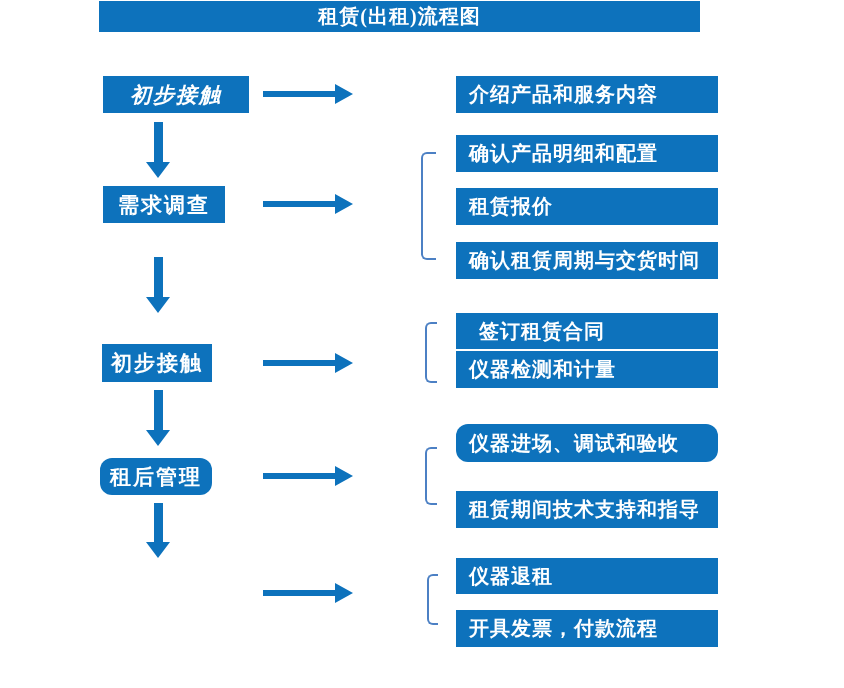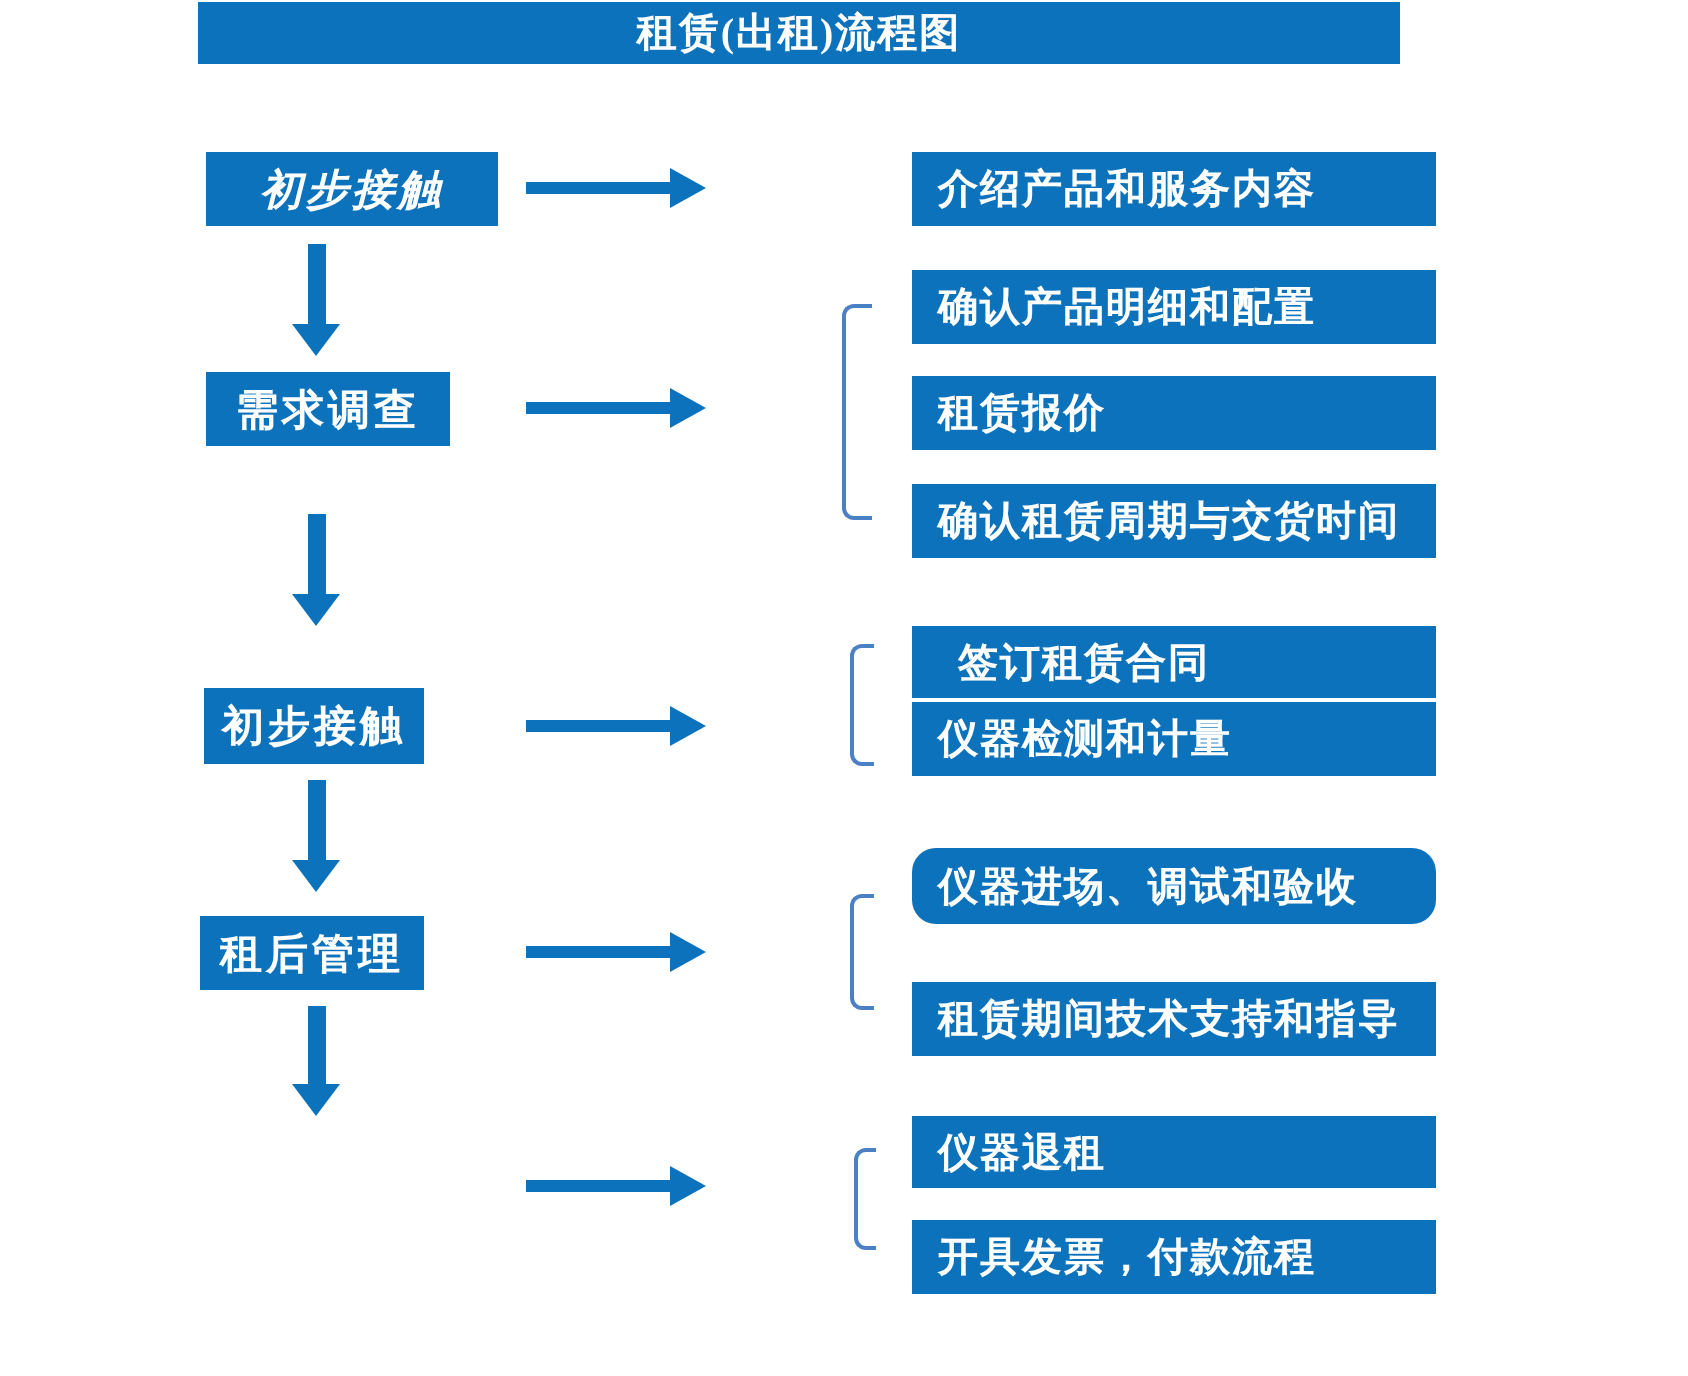--- a/index.html
+++ b/index.html
@@ -32,21 +32,21 @@
     display: flex; align-items: center;
     box-sizing: border-box;
     white-space: nowrap;
   }
   .step   { justify-content: center; font-size: 21px; letter-spacing: 2px; }
   .detail { justify-content: flex-start; padding-left: 13px; font-size: 20px; letter-spacing: 1px; left: 440px; width: 262px; margin-left: 16px; }
 
   .s1 { left: 103px; top:  76px; width: 146px; height: 37px; font-style: italic; }
   .s2 { left: 103px; top: 186px; width: 122px; height: 37px; }
   .s3 { left: 102px; top: 344px; width: 110px; height: 38px; }
-  .s4 { left: 100px; top: 458px; width: 112px; height: 37px; }
+  .s4 { left: 100px; top: 458px; width: 112px; height: 37px; border-radius: 12px; }
   .s5 { left:  98px; top: 575px; width: 112px; height: 37px; }
 
   .d1  { top:  76px; height: 37px; }
   .d2  { top: 135px; height: 37px; }
   .d3  { top: 188px; height: 37px; }
   .d4  { top: 242px; height: 37px; }
   .d5  { top: 313px; height: 36px; padding-left: 23px; }
   .d6  { top: 351px; height: 37px; }
   .d7  { top: 424px; height: 38px; border-radius: 12px; }
   .d8  { top: 491px; height: 37px; }

